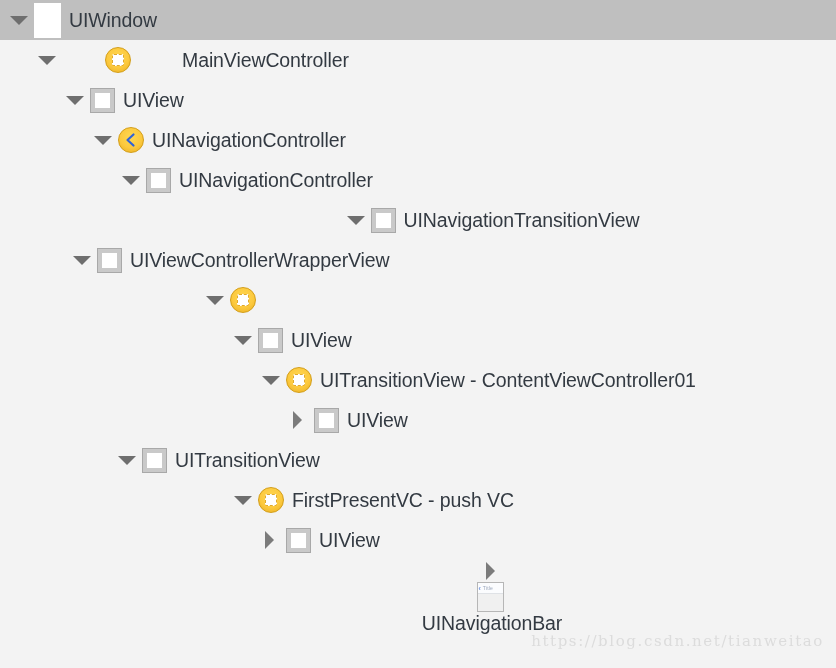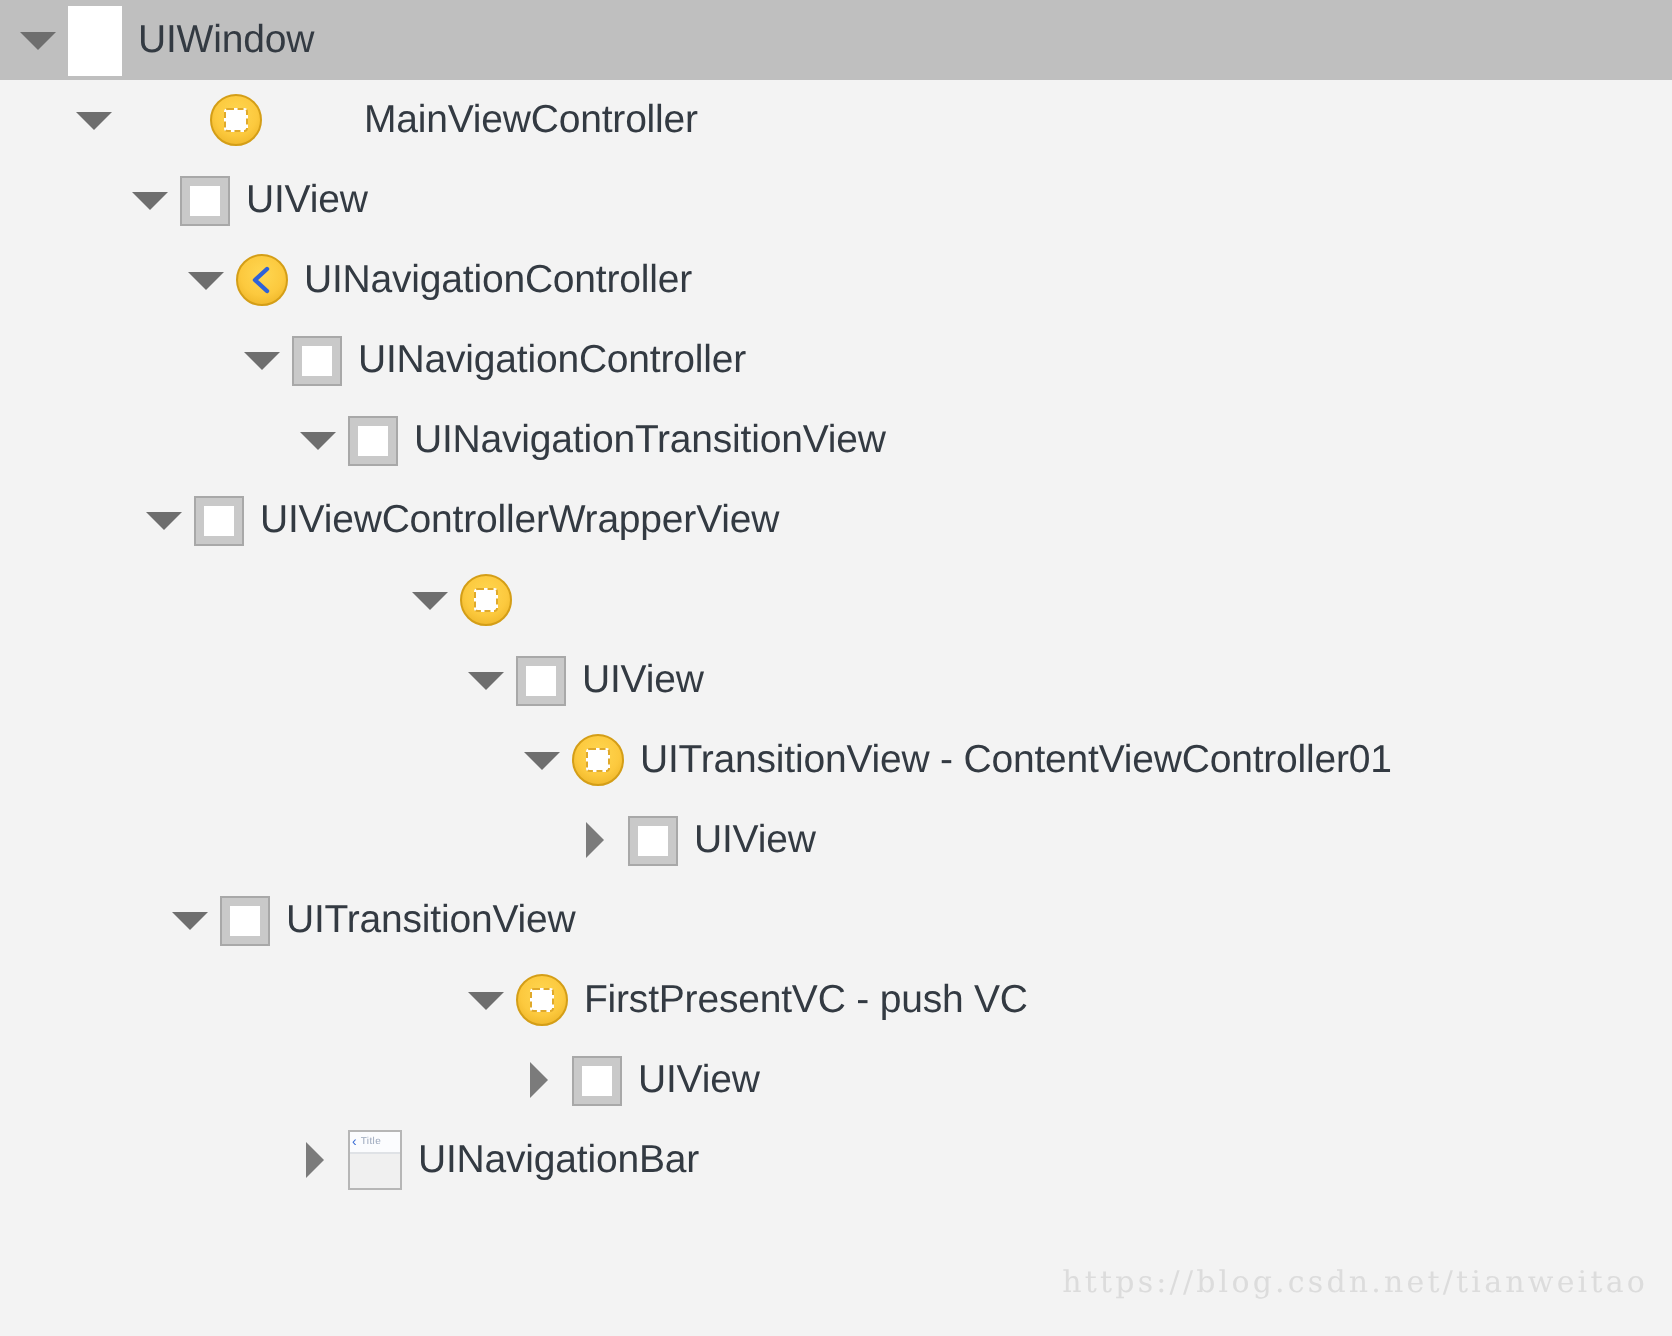--- a/index.html
+++ b/index.html
@@ -221,21 +221,21 @@
           </svg>
         </span>
       </span>
       <span class="label">UINavigationController</span>
     </div>
     <div class="row" style="top: 160px; padding-left: 120px;">
       <span class="twisty open"></span>
       <span class="icon view"></span>
       <span class="label">UINavigationController</span>
     </div>
-    <div class="row" style="top: 200px; padding-left: 148px;">
+    <div class="row" style="top: 200px; padding-left: 148px; justify-content: center;">
       <span class="twisty open"></span>
       <span class="icon view"></span>
       <span class="label">UINavigationTransitionView</span>
     </div>
     <div class="row" style="top: 240px; padding-left: 71px;">
       <span class="twisty open"></span>
       <span class="icon view"></span>
       <span class="label">UIViewControllerWrapperView</span>
     </div>
     <div class="row" style="top: 280px; padding-left: 204px;">
@@ -250,36 +250,36 @@
     <div class="row" style="top: 360px; padding-left: 260px;">
       <span class="twisty open"></span>
       <span class="icon vc"></span>
       <span class="label">UITransitionView - ContentViewController01</span>
     </div>
     <div class="row" style="top: 400px; padding-left: 288px;">
       <span class="twisty closed"></span>
       <span class="icon view"></span>
       <span class="label">UIView</span>
     </div>
-    <div class="row" style="top: 440px; padding-left: 84px;">
+    <div class="row" style="top: 440px; padding-left: 116px;">
       <span class="twisty open"></span>
       <span class="icon view"></span>
       <span class="label">UITransitionView</span>
     </div>
     <div class="row" style="top: 480px; padding-left: 232px;">
       <span class="twisty open"></span>
       <span class="icon vc"></span>
       <span class="label">FirstPresentVC - push VC</span>
     </div>
     <div class="row" style="top: 520px; padding-left: 260px;">
       <span class="twisty closed"></span>
       <span class="icon view"></span>
       <span class="label">UIView</span>
     </div>
-    <div class="row" style="top: 560px; padding-left: 148px;">
+    <div class="row" style="top: 560px; padding-left: 148px; flex-direction: column;">
       <span class="twisty closed"></span>
       <span class="icon navbar"><span class="bar">
           <span class="b-chev">‹</span>
           <span class="b-title">Title</span>
         </span><span class="body-area"></span></span>
       <span class="label">UINavigationBar</span>
     </div>
   </div>
 
 <div id="watermark">https://blog.csdn.net/tianweitao</div>

